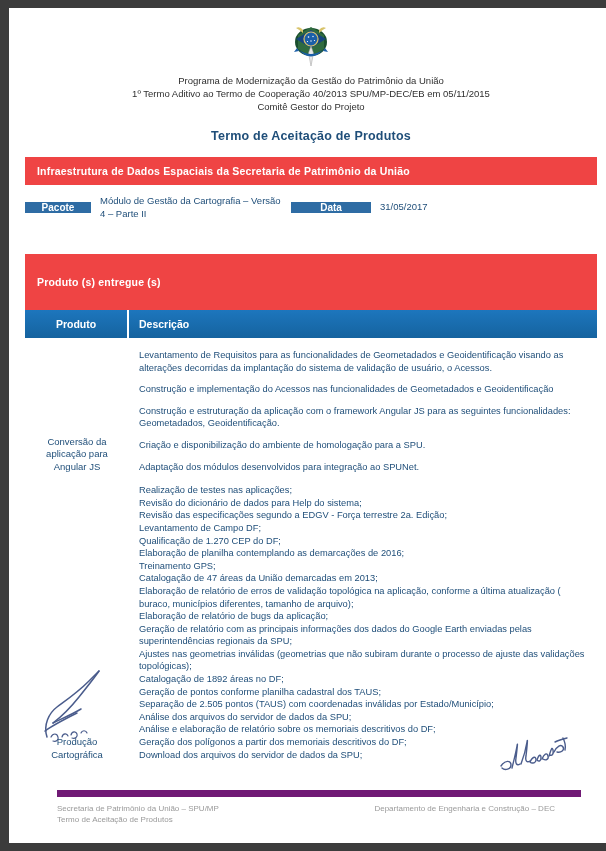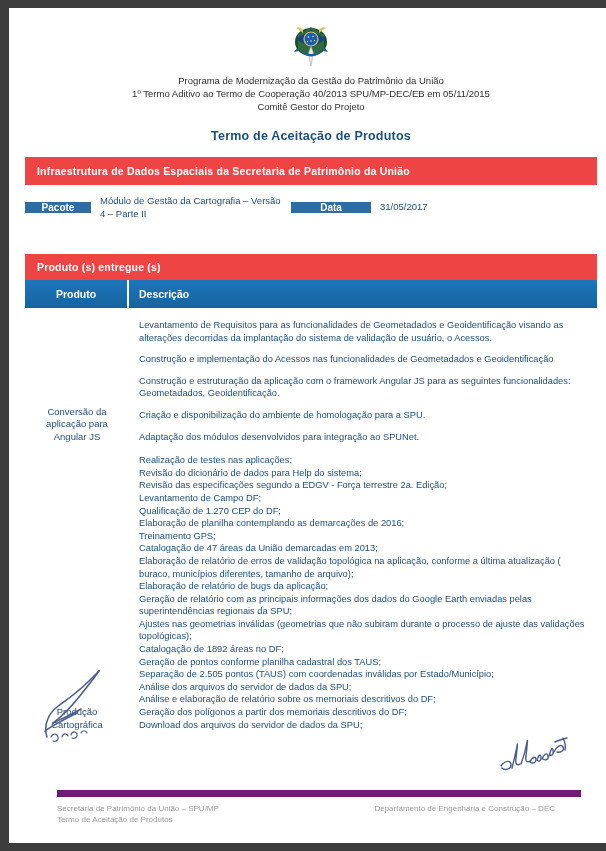--- a/index.html
+++ b/index.html
@@ -56,21 +56,21 @@
     margin: 0 16px;
   }
   .band {
     background: #ef4444;
     color: #ffffff;
     font-size: 10.5px;
     font-weight: bold;
     padding: 8px 12px;
     letter-spacing: .2px;
   }
-  .band.tight { padding: 7px 12px; }
+  .band.tight { padding: 22px 12px; }
 
   .pacote-row {
     display: flex;
     margin-top: 4px;
     align-items: center;
   }
   .cell-lbl {
     background: #2e6ca4;
     color: #ffffff;
     font-size: 10px;

